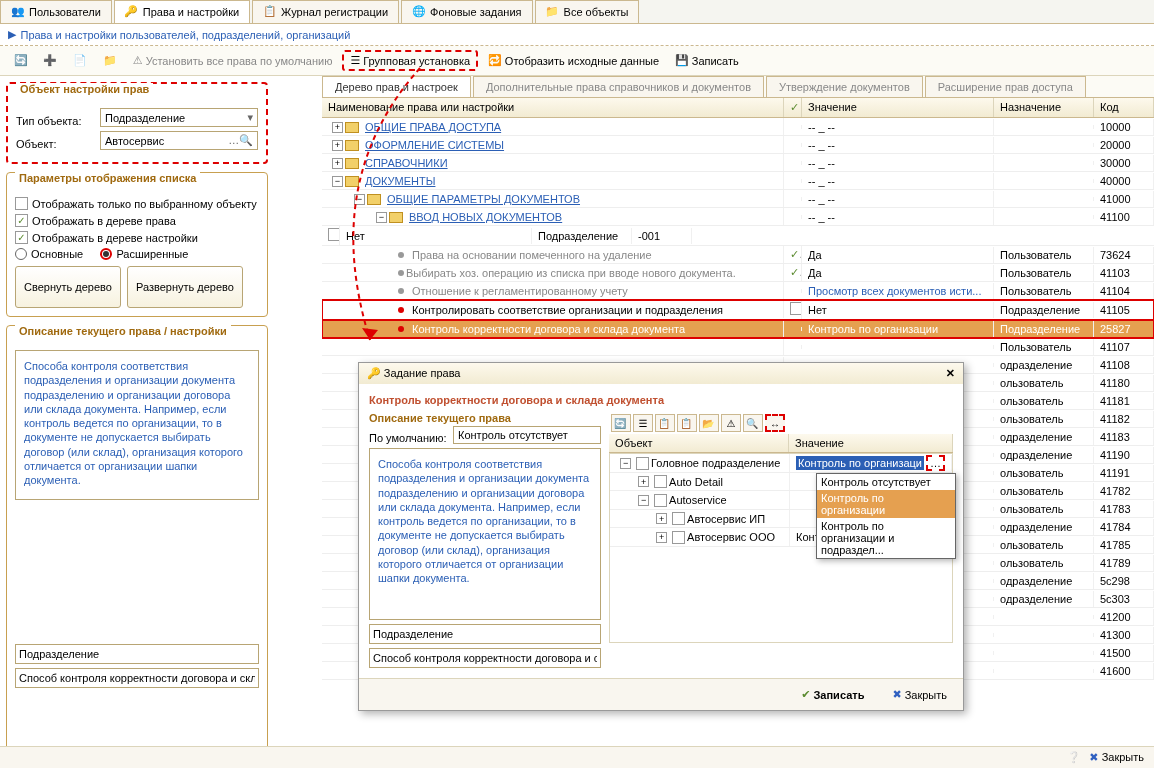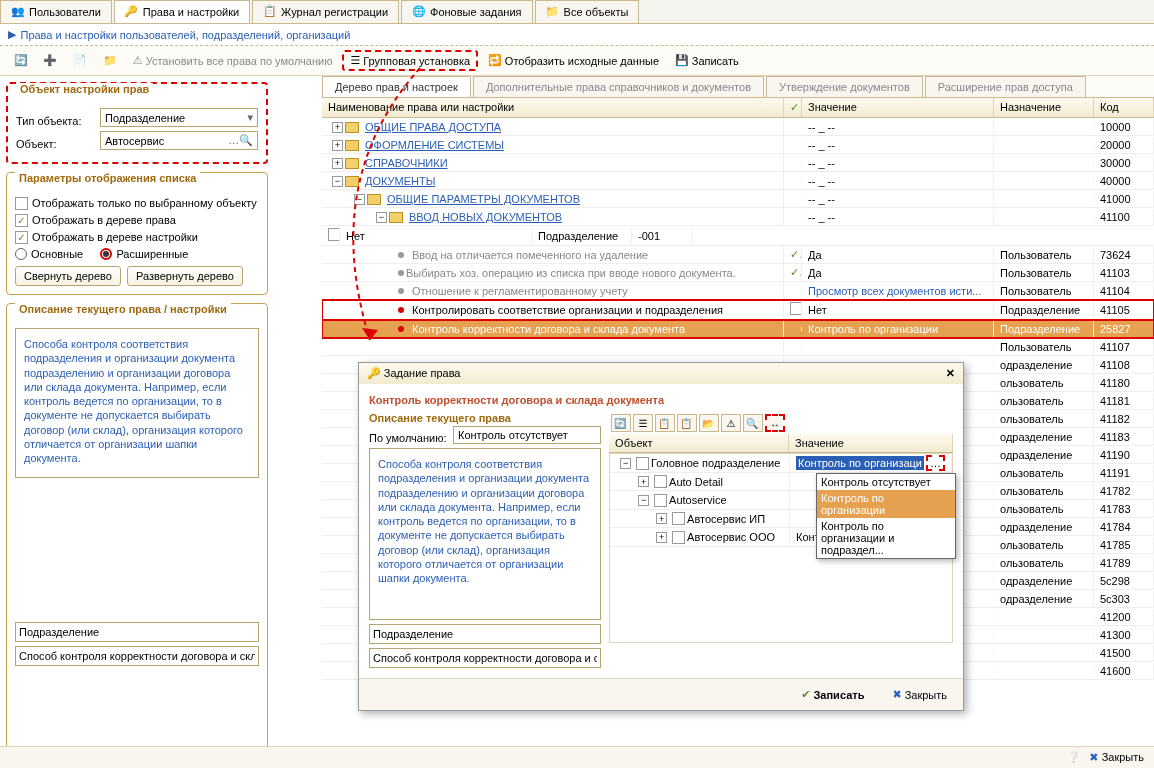--- a/index.html
+++ b/index.html
@@ -22,29 +22,29 @@
   
   .fieldset { border: 1px solid #c8a050; border-radius: 4px; padding: 24px 8px 8px; position: relative; }
   .fieldset.red { border: 2px dashed #d00; }
   .fieldset-title { position: absolute; top: -1px; left: 8px; background: #fff; color: #a06a10; font-weight: bold; padding: 0 4px; }
   
   .form-row { display: flex; align-items: flex-end; margin-bottom: 4px; gap: 4px; }
   .form-row label { width: 80px; }
   .combo { flex: 1; border: 1px solid #b8a574; background: #fff; padding: 2px 4px; display: flex; justify-content: space-between; align-items: center; }
   .combo .arrow { color: #666; cursor: pointer; }
   
-  .chk-row { display: flex; gap: 4px; margin-bottom: 4px; }
+  .chk-row { display: flex; align-items: center; gap: 4px; margin-bottom: 4px; }
   .chk { width: 13px; height: 13px; border: 1px solid #999; display: inline-flex; align-items: center; justify-content: center; background: #fff; }
   .chk.checked::after { content: "✓"; font-size: 10px; color: #5a8a2e; }
   
   .radio { width: 12px; height: 12px; border: 1px solid #666; border-radius: 50%; display: inline-flex; align-items: center; justify-content: center; }
   .radio.checked { border: 2px solid #d00; }
   .radio.checked::after { content: ""; width: 6px; height: 6px; background: #333; border-radius: 50%; }
   
-  .btn-tree { border: 1px solid #b8a574; background: linear-gradient(#fff,#f7f2df); padding: 3px 8px; border-radius: 3px; cursor: pointer; }
+  .btn-tree { border: 1px solid #b8a574; background: linear-gradient(#fff,#f7f2df); padding: 14px 8px; border-radius: 3px; cursor: pointer; }
   
   .desc-box { border: 1px solid #b8a574; padding: 8px; color: #2b5fb5; font-size: 11px; line-height: 1.3; height: 150px; overflow: hidden; }
   .desc-input { width: 100%; border: 1px solid #b8a574; padding: 3px; margin-top: 4px; }
   
   .inner-tabs { display: flex; border-bottom: 1px solid #cbb88f; background: #fcfbf5; }
   .inner-tab { padding: 4px 12px; border: 1px solid #cbb88f; border-bottom: none; background: #f9f6ef; cursor: pointer; margin-right: 2px; color: #888; }
   .inner-tab.active { background: #fff; color: #333; }
   
   .grid-hdr { display: flex; background: linear-gradient(#fdf9ed,#f2ebd2); border-bottom: 1px solid #cbb88f; }
   .grid-hdr > div { padding: 3px 6px; border-right: 1px solid #dcd5bb; }
@@ -289,21 +289,21 @@
         </div>
         <div class="grid-row">
           <div class="col-chk"><span class="chk"></span></div>
           <div class="col-val">Нет</div>
           <div class="col-naz">Подразделение</div>
           <div class="col-code">-001</div>
         </div>
         <div class="grid-row">
           <div class="col-name"><span class="tree-indent" style="padding-left: 70px;">
               <span class="dot gray"></span>
-              <span style="margin-left: 6px; color: rgb(136, 136, 136);">Ввод на отличается помеченного на удаление</span>
+              <span style="margin-left: 6px; color: rgb(136, 136, 136);">Права на основании помеченного на удаление</span>
             </span></div>
           <div class="col-chk"><span style="color:#5a8a2e">✓</span></div>
           <div class="col-val">Да</div>
           <div class="col-naz">Пользователь</div>
           <div class="col-code">73624</div>
         </div>
         <div class="grid-row">
           <div class="col-name"><span class="tree-indent" style="padding-left: 70px;">
               <span class="dot gray"></span>
               <span style="color: rgb(136, 136, 136);">Выбирать хоз. операцию из списка при вводе нового документа.</span>

